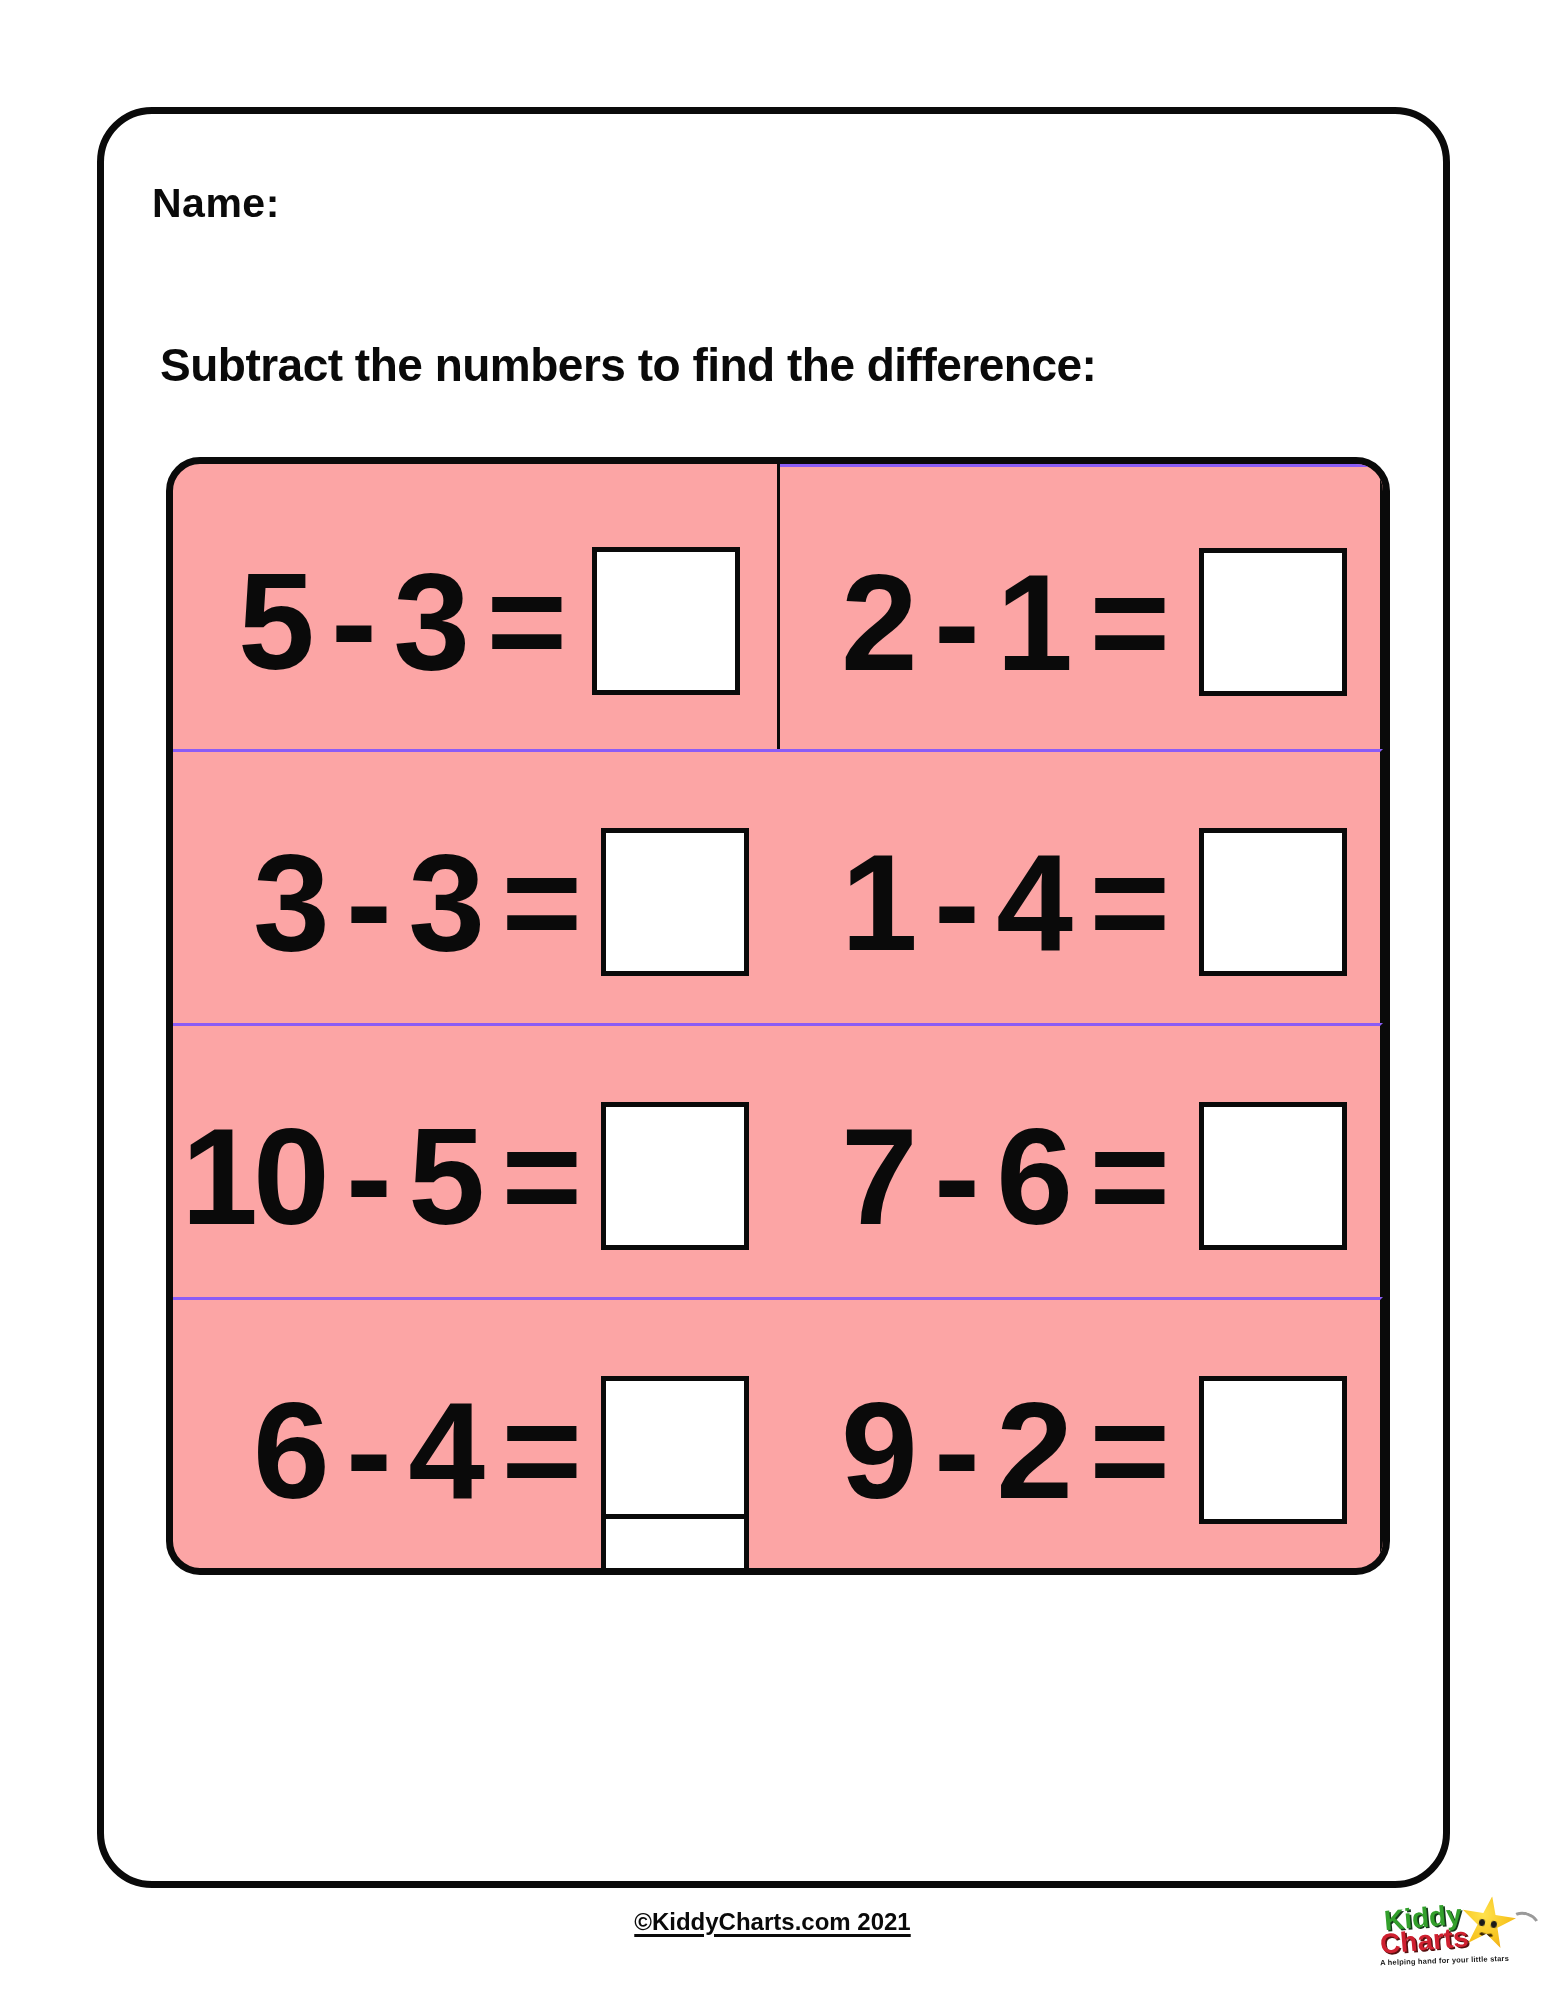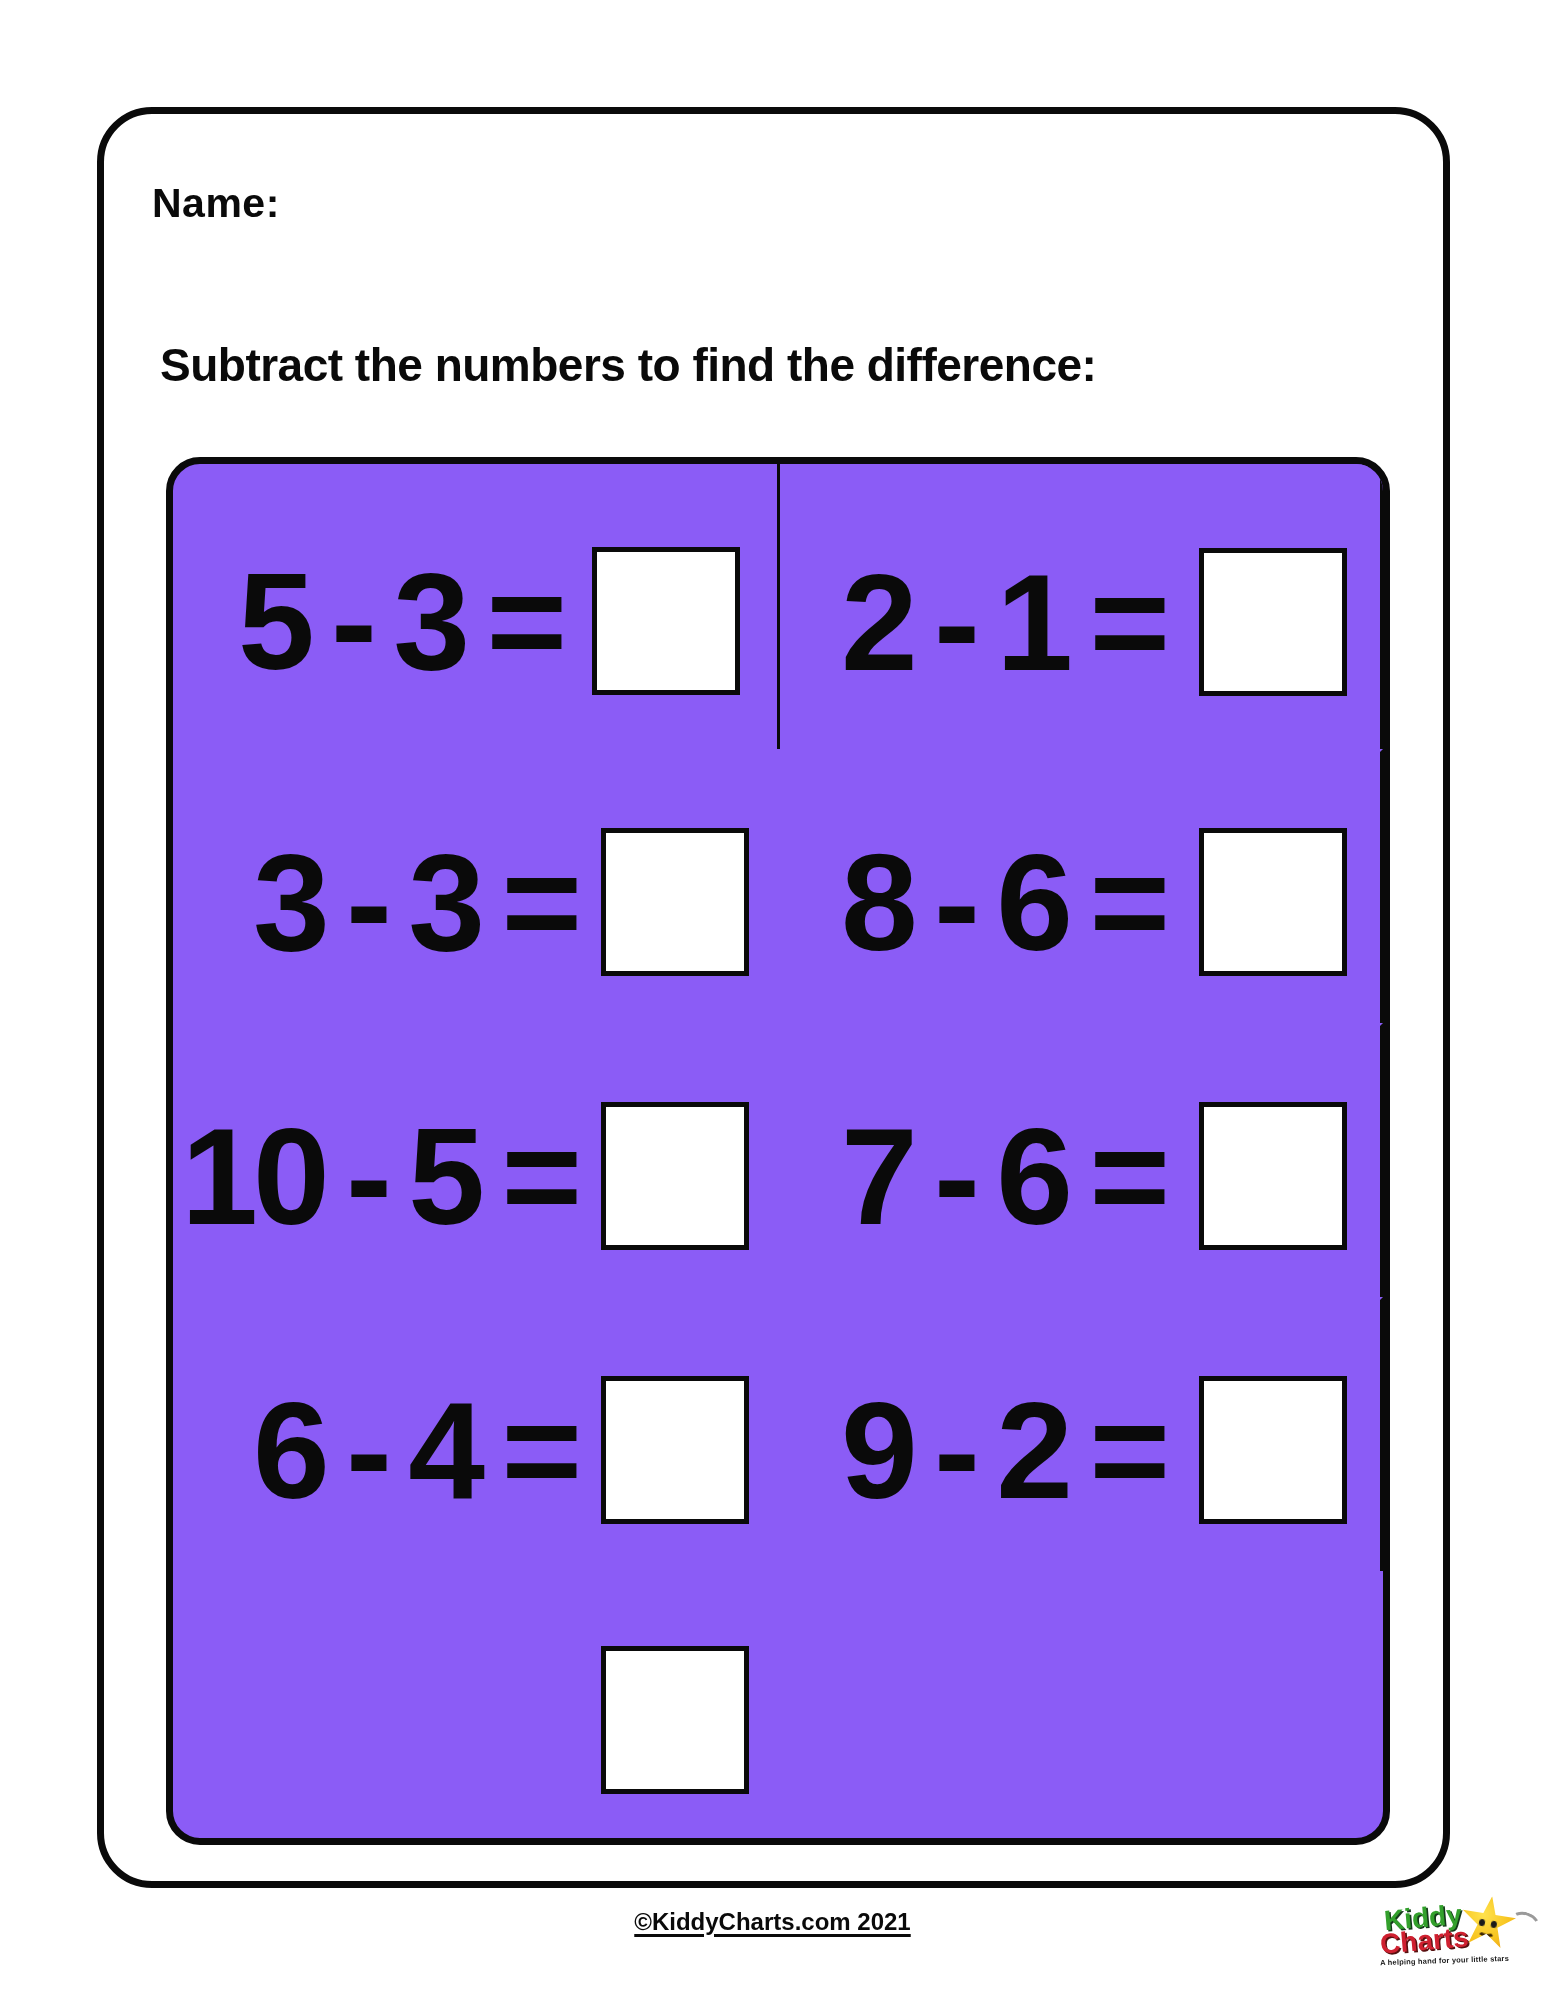--- a/index.html
+++ b/index.html
@@ -13,25 +13,25 @@
   }
   .name-label{
     position:absolute;left:152px;top:180px;
     font-size:41px;font-weight:700;letter-spacing:0.5px;text-align:right;
   }
   .instruction{
     position:absolute;left:160px;top:290px;
     font-size:46px;font-weight:700;letter-spacing:-0.5px;white-space:nowrap;margin-top:48px;
   }
   .grid{
-    position:absolute;left:166px;top:457px;width:1224px;height:1388px;
+    position:absolute;left:166px;top:457px;width:1224px;height:1118px;
     border:7px solid #0a0a0a;border-radius:34px;box-sizing:border-box;
     display:grid;grid-template-columns:607px 1fr;
     grid-template-rows:285px 274px 274px 274px 1fr;
-    overflow:hidden;background:#8b5cf6;
+    overflow:hidden;background:#fca5a5;
   }
   .cell{position:relative;}
   .cell.c0{border-right:3px solid #0a0a0a;}
   .cell.bt{border-top:3px solid #8b5cf6;}
   .expr{
     position:absolute;top:50%;transform:translateY(calc(-50% + 14px));
     font-size:138px;font-weight:700;letter-spacing:-5px;word-spacing:-12px;
     white-space:nowrap;color:#0a0a0a;
   }
   .c0 .expr{right:215px;}
@@ -105,21 +105,21 @@
     <div class="cell c0 bt">
       <span class="expr">2 - 1 =</span>
       <span class="answer-box"></span>
     </div>
     <div class="cell c1 bt">
       <span class="expr">3 - 3 =</span>
       <span class="answer-box"></span>
     </div>
 
     <div class="cell c0 bt">
-      <span class="expr">8 - 6 =</span>
+      <span class="expr">1 - 4 =</span>
       <span class="answer-box"></span>
     </div>
     <div class="cell c1 bt">
       <span class="expr">10 - 5 =</span>
       <span class="answer-box"></span>
     </div>
 
     <div class="cell c0 bt">
       <span class="expr">7 - 6 =</span>
       <span class="answer-box"></span>

